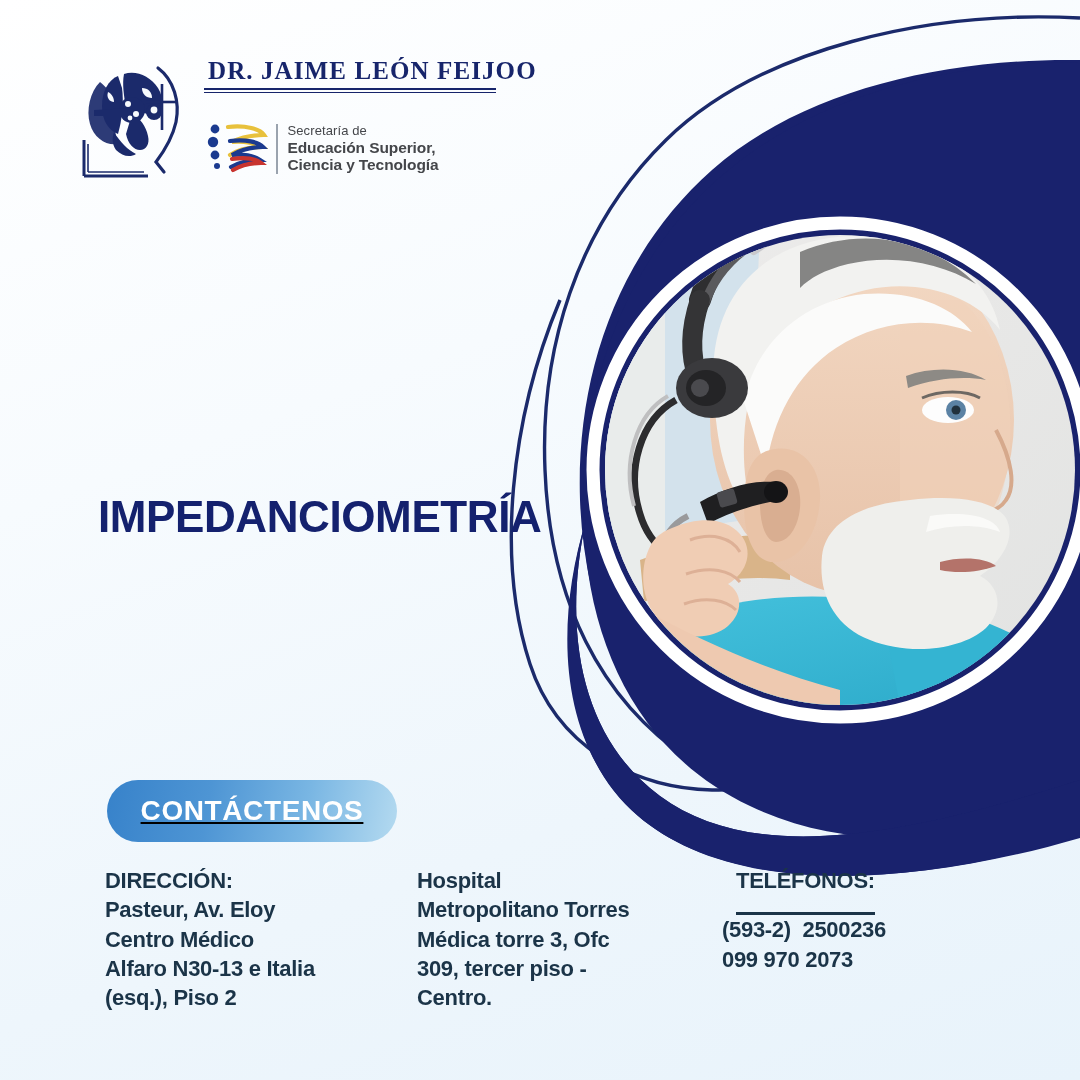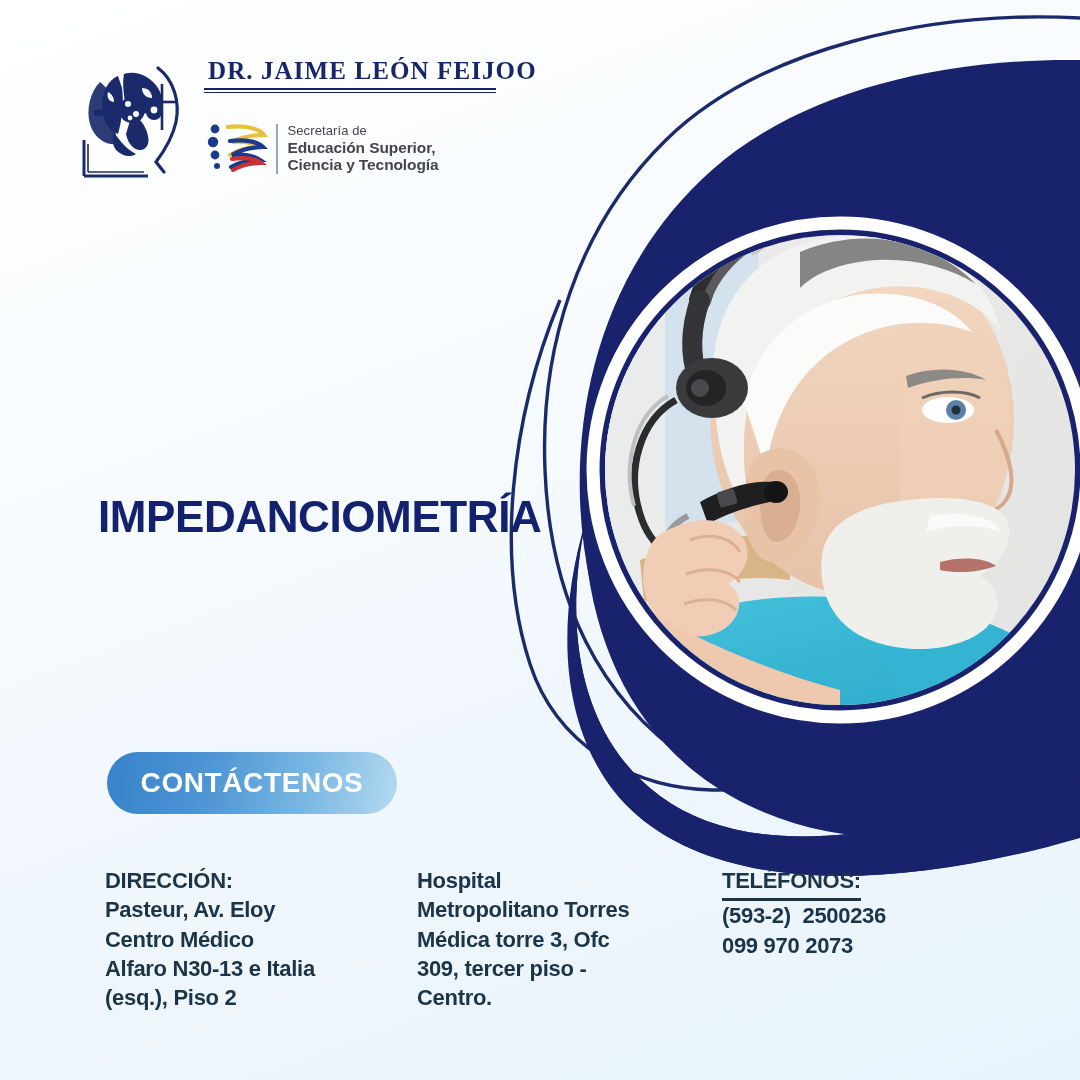--- a/index.html
+++ b/index.html
@@ -41,37 +41,37 @@
   .main-title{
     position:absolute;left:98px;top:461px;
     font-size:44px;font-weight:800;letter-spacing:-.4px;
     color:#14216e;white-space:nowrap;
     font-family:"Liberation Sans",sans-serif;
     margin-top:31px;
   }
 
   
   .pill{
-    position:absolute;left:107px;top:752px;
+    position:absolute;left:107px;top:780px;
     width:290px;height:62px;border-radius:34px;
     background:linear-gradient(100deg,#3782ca 0%,#4e95d4 35%,#79b6e3 68%,#b4daf0 100%);
-    display:flex;align-items:center;justify-content:center;
+    display:flex;align-items:center;justify-content:center;text-decoration:underline;
   }
   .pill span{
     color:#ffffff;font-size:28px;font-weight:800;letter-spacing:.6px;
   }
 
   
   .cols{position:absolute;left:105px;top:866px;width:930px;display:flex;}
   .col{color:#1b3448;font-size:22px;font-weight:800;line-height:1.33;letter-spacing:-.3px;}
   .col1{width:312px;}
   .col2{width:305px;}
   .col3{width:300px;}
   .col .hdr{display:inline-block;}
-  .col .hdr.uline{border-bottom:3px solid #1b3448;padding-bottom:3px;}
+  .col .hdr.uline{border-bottom:3px solid #1b3448;padding-bottom:17px;margin-left:14px;}
   .col .ln{display:block;white-space:pre;}
 </style>
 </head>
 <body>
 
 <div id="poster">
 
   <svg id="deco" viewBox="0 0 1080 1080">
     <defs>
       <clipPath id="photoClip">

